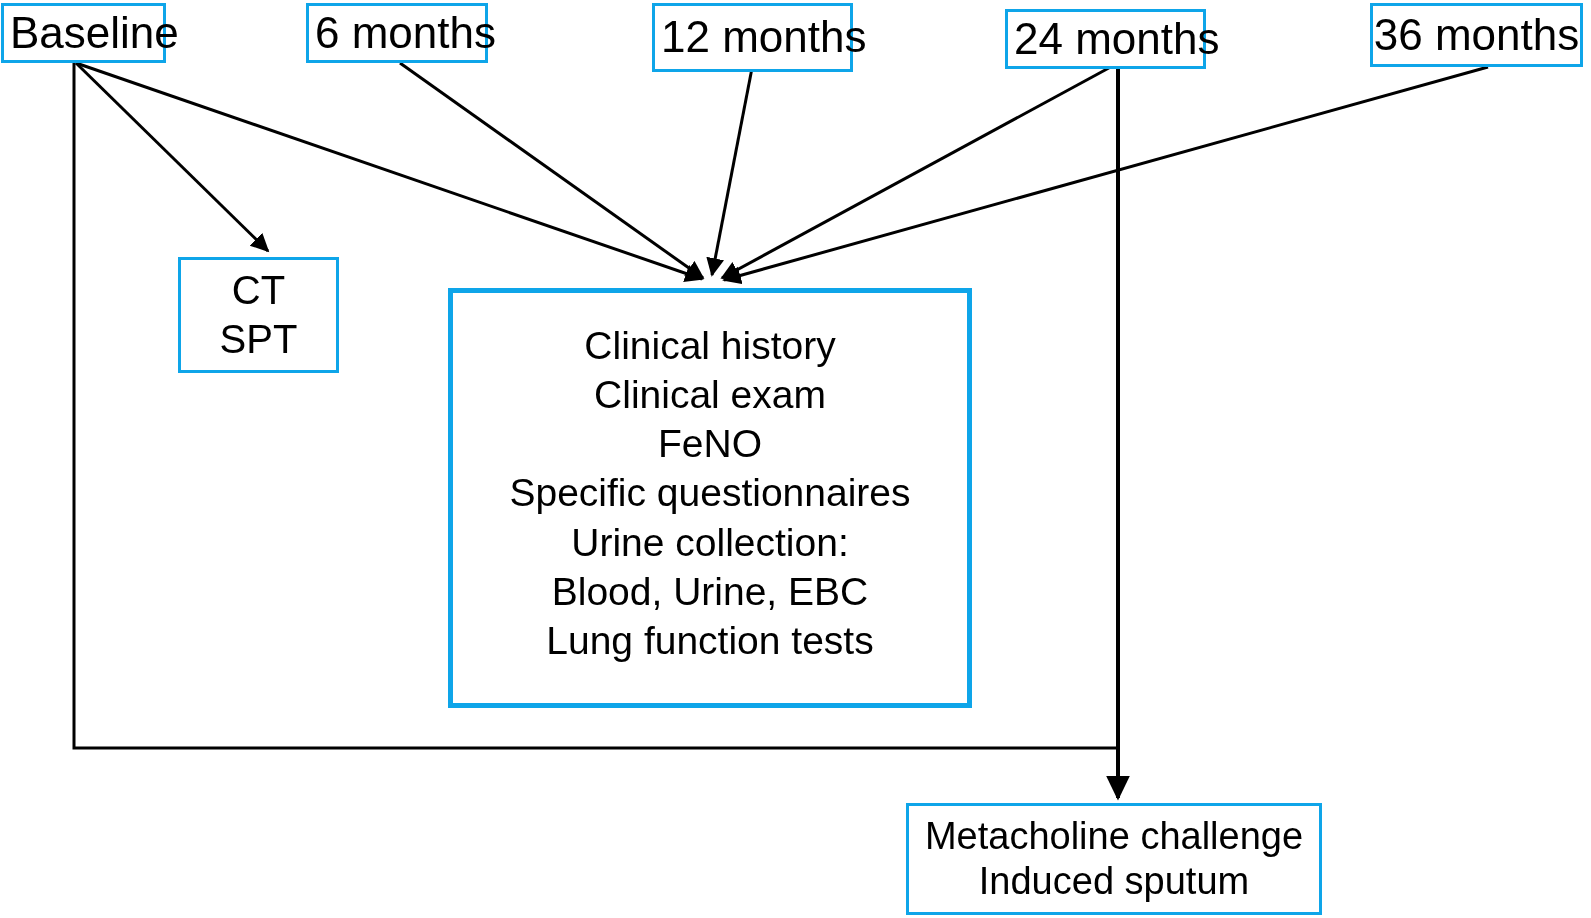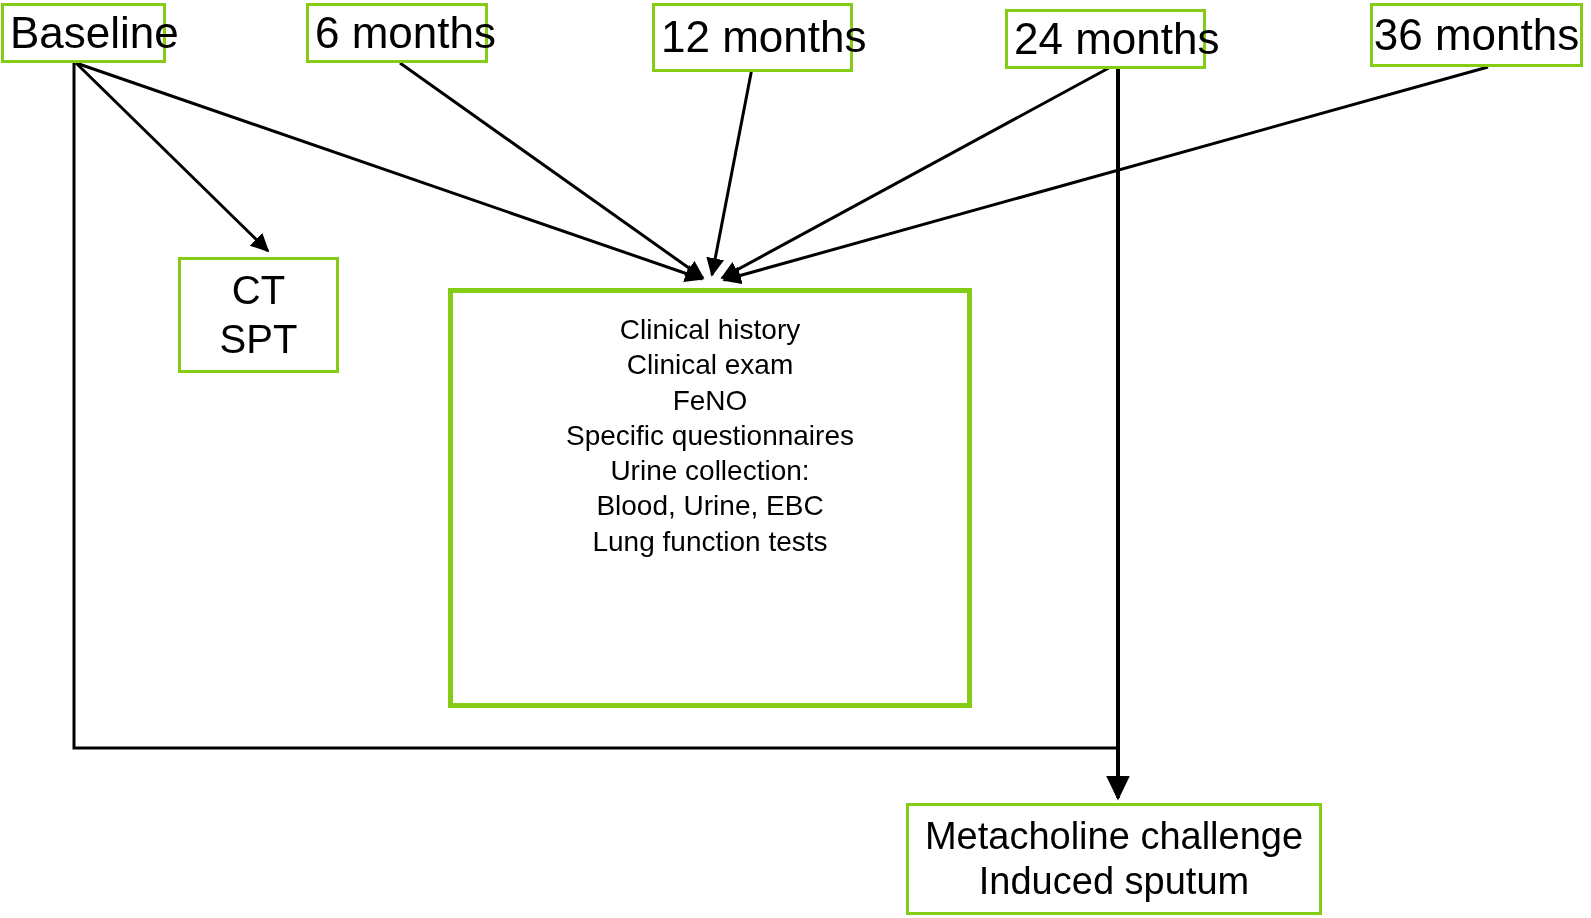--- a/index.html
+++ b/index.html
@@ -21,21 +21,21 @@
     position: absolute;
     left: 0;
     top: 0;
     width: 1591px;
     height: 918px;
   }
   .node {
     position: absolute;
     box-sizing: border-box;
     background: #ffffff;
-    border: 3px solid #84cc16;
+    border: 3px solid #0ea5e9;
     display: flex;
     flex-direction: column;
     align-items: center;
     justify-content: center;
     text-align: center;
     line-height: 1.02;
     z-index: 2;
   }
   .node .line {
     display: block;
@@ -60,24 +60,24 @@
 
   #node-ct-spt {
     left: 178px; top: 257px; width: 161px; height: 116px;
     border-width: 3px;
     font-size: 40px;
     line-height: 1.22;
   }
   #node-assessments {
     left: 448px; top: 288px; width: 524px; height: 420px;
     border-width: 5px;
-    font-size: 28px;
+    font-size: 39px;
     line-height: 1.26;
     justify-content: flex-start;
-    padding-top: 19px;
+    padding-top: 28px;
   }
   #node-metacholine {
     left: 906px; top: 803px; width: 416px; height: 112px;
     border-width: 3px;
     font-size: 38px;
     line-height: 1.18;
   }
 </style>
 </head>
 <body>

